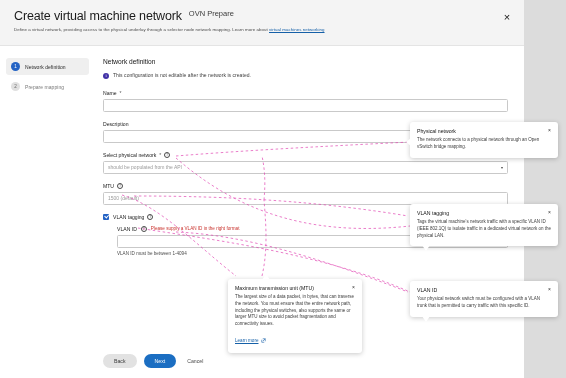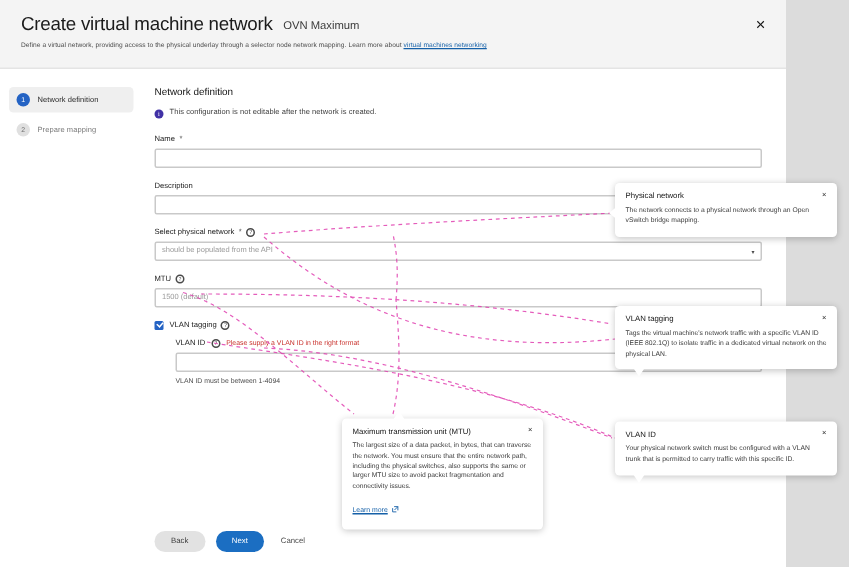--- a/index.html
+++ b/index.html
@@ -23,21 +23,21 @@
     background: #ffffff;
     overflow: hidden;
   }
   .modal-header {
     position: relative;
     padding: 9px 14px 8px 14px;
     background: #f4f4f4;
     border-bottom: 1px solid #e4e4e4;
     height: 46px;
   }
-  .title-row { display: flex; align-items: center; gap: 7px; }
+  .title-row { display: flex; align-items: flex-start; gap: 7px; }
   .title-main {
     font-size: 12.5px;
     color: #1b1b1b;
     letter-spacing: -0.15px;
   }
   .title-sub {
     font-size: 7.5px;
     color: #3a3a3a;
   }
   .header-desc {
@@ -280,21 +280,21 @@
       <path d="M176,232 C250,235 330,262 408,292"></path>
       <path d="M134,196 C200,196 300,198 408,216"></path>
     </g>
   </svg>
 
   <div class="modal">
 
     <div class="modal-header">
       <div class="title-row">
         <span class="title-main">Create virtual machine network</span>
-        <span class="title-sub">OVN Maximum</span>
+        <span class="title-sub">OVN Prepare</span>
       </div>
       <div class="header-desc">
         <span>Define a virtual network, providing access to the physical underlay through a selector node network mapping. Learn more about </span><a href="#">virtual machines networking</a>
       </div>
       <button class="close-btn">×</button>
     </div>
 
     <div class="modal-body">
 
       <div class="sidebar">

